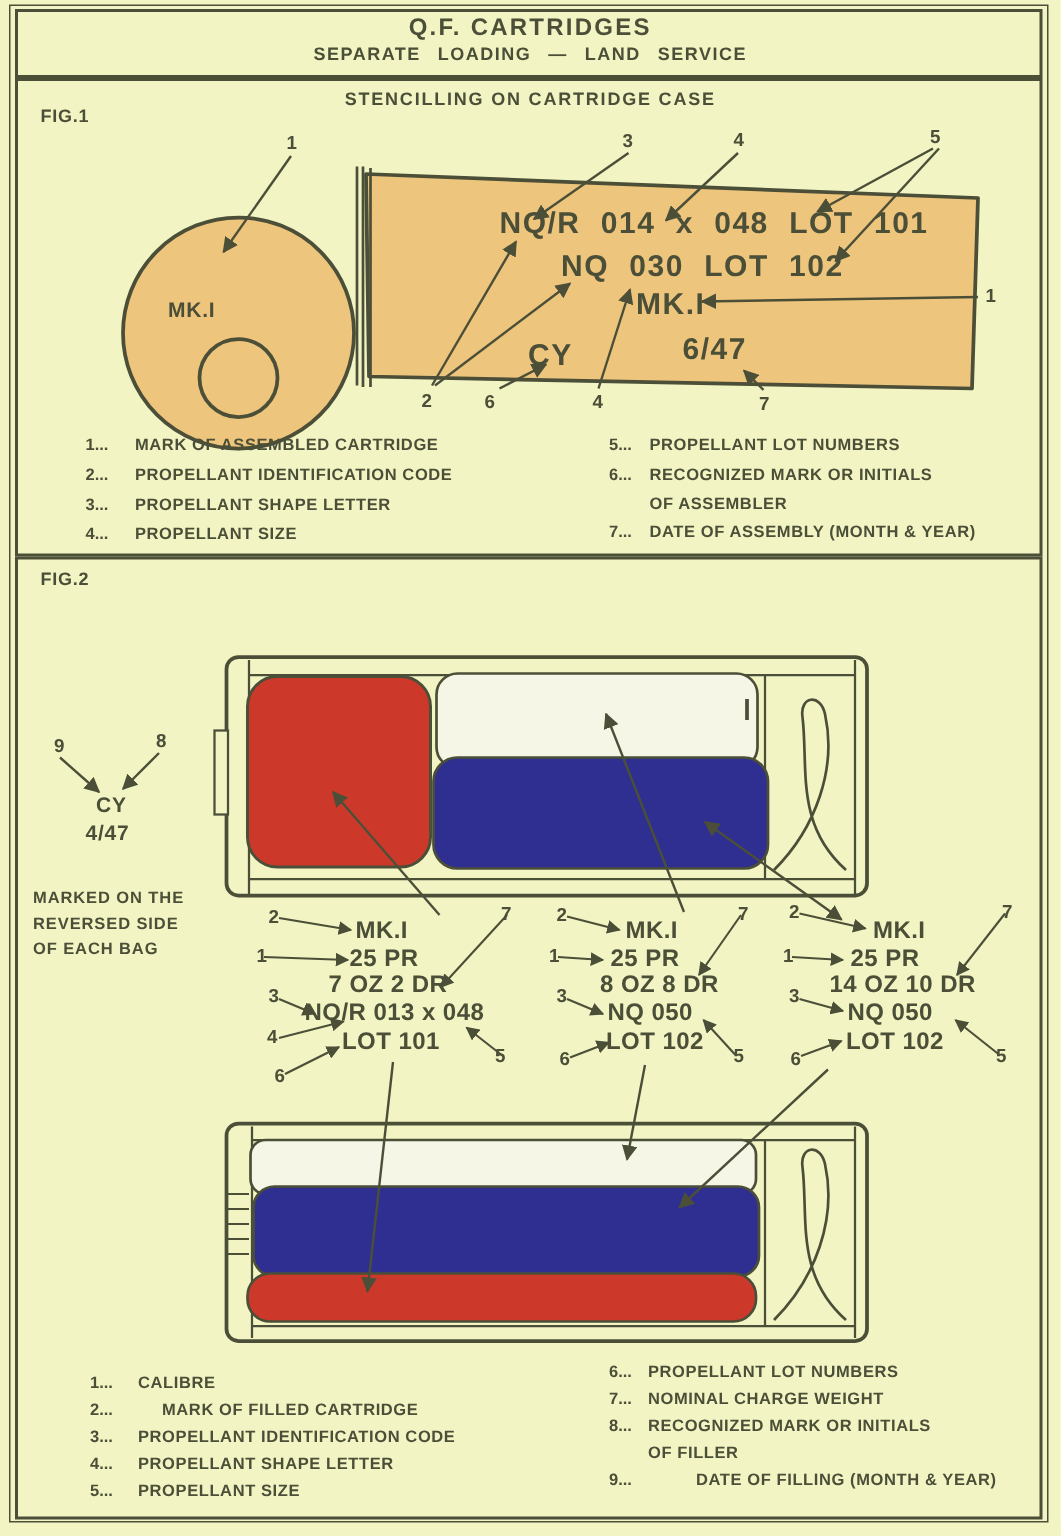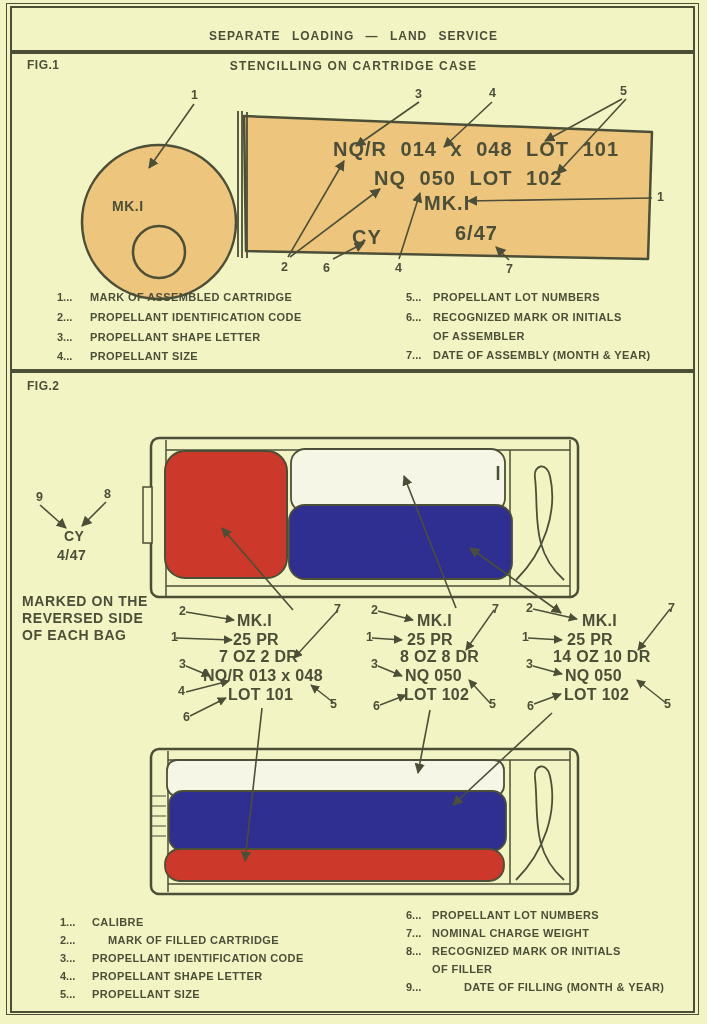--- a/index.html
+++ b/index.html
@@ -12,21 +12,21 @@
   .hdr-title{font-size:16px;font-weight:bold;letter-spacing:1.5px;text-align:center;width:100%;}
   .hdr-sub{font-size:12px;font-weight:bold;letter-spacing:1px;word-spacing:7px;text-align:center;width:100%;}
   .fig-label{font-size:12px;font-weight:bold;letter-spacing:.5px;}
   .fig-title{font-size:12px;font-weight:bold;letter-spacing:1.2px;text-align:center;width:100%;}
   .num{font-size:12.5px;font-weight:bold;}
   .stencil-lg{font-size:20px;font-weight:bold;letter-spacing:1px;word-spacing:7px;white-space:nowrap;}
   .stencil-md{font-size:16px;font-weight:bold;letter-spacing:.3px;white-space:nowrap;}
   .stencil-sm{font-size:14px;font-weight:bold;letter-spacing:.5px;}
   .leg-num{font-size:11px;font-weight:bold;}
   .leg-txt{font-size:11px;font-weight:bold;letter-spacing:.4px;white-space:nowrap;}
-  .note{font-size:14px;font-weight:bold;letter-spacing:.6px;white-space:nowrap;}
+  .note{font-size:11px;font-weight:bold;letter-spacing:.6px;white-space:nowrap;}
   svg{position:absolute;left:0;top:0;}
   .txt{z-index:3;}
 </style>
 </head>
 <body>
 
 <div class="page ink">
 
   <div class="box" style="left:6px;top:3px;width:691px;height:1010px;border-width:1.5px;"></div>
   <div class="box" style="left:10px;top:6px;width:681px;height:42px;"></div>
@@ -124,29 +124,30 @@
     <g stroke="#4c4f38" stroke-width="1.4" fill="none">
       <line x1="533" y1="609" x2="577" y2="619" marker-end="url(#ah)"></line>
       <line x1="528" y1="638" x2="562" y2="640" marker-end="url(#ah)"></line>
       <line x1="533" y1="666" x2="562" y2="674" marker-end="url(#ah)"></line>
       <line x1="534" y1="704" x2="561" y2="694" marker-end="url(#ah)"></line>
       <line x1="670" y1="609" x2="638" y2="650" marker-end="url(#ah)"></line>
       <line x1="666" y1="703" x2="637" y2="680" marker-end="url(#ah)"></line>
     </g>
   </svg>
 
+  <div class="abs txt hdr-title" style="top:10px;">Q.F. CARTRIDGES</div>
   <div class="abs txt hdr-sub" style="top:29px;">SEPARATE LOADING — LAND SERVICE</div>
 
-  <div class="abs txt fig-label" style="left:27px;top:58px;">FIG.1</div>
+  <div class="abs txt fig-label" style="left:27px;top:70px;">FIG.1</div>
   <div class="abs txt fig-title" style="top:59px;">STENCILLING ON CARTRIDGE CASE</div>
 
   <div class="abs txt stencil-sm" style="left:112px;top:198px;">MK.I</div>
 
   <div class="abs txt stencil-lg" style="left:333px;top:138px;">NQ/R 014 x 048 LOT 101</div>
-  <div class="abs txt stencil-lg" style="left:374px;top:167px;">NQ 050 LOT 102</div>
+  <div class="abs txt stencil-lg" style="left:374px;top:167px;">NQ 030 LOT 102</div>
   <div class="abs txt stencil-lg" style="left:424px;top:192px;">MK.I</div>
   <div class="abs txt stencil-lg" style="left:352px;top:226px;">CY</div>
   <div class="abs txt stencil-lg" style="left:455px;top:222px;">6/47</div>
 
   <div class="abs txt num" style="left:191px;top:88px;">1</div>
   <div class="abs txt num" style="left:415px;top:87px;">3</div>
   <div class="abs txt num" style="left:489px;top:86px;">4</div>
   <div class="abs txt num" style="left:620px;top:84px;">5</div>
   <div class="abs txt num" style="left:281px;top:260px;">2</div>
   <div class="abs txt num" style="left:323px;top:261px;">6</div>

